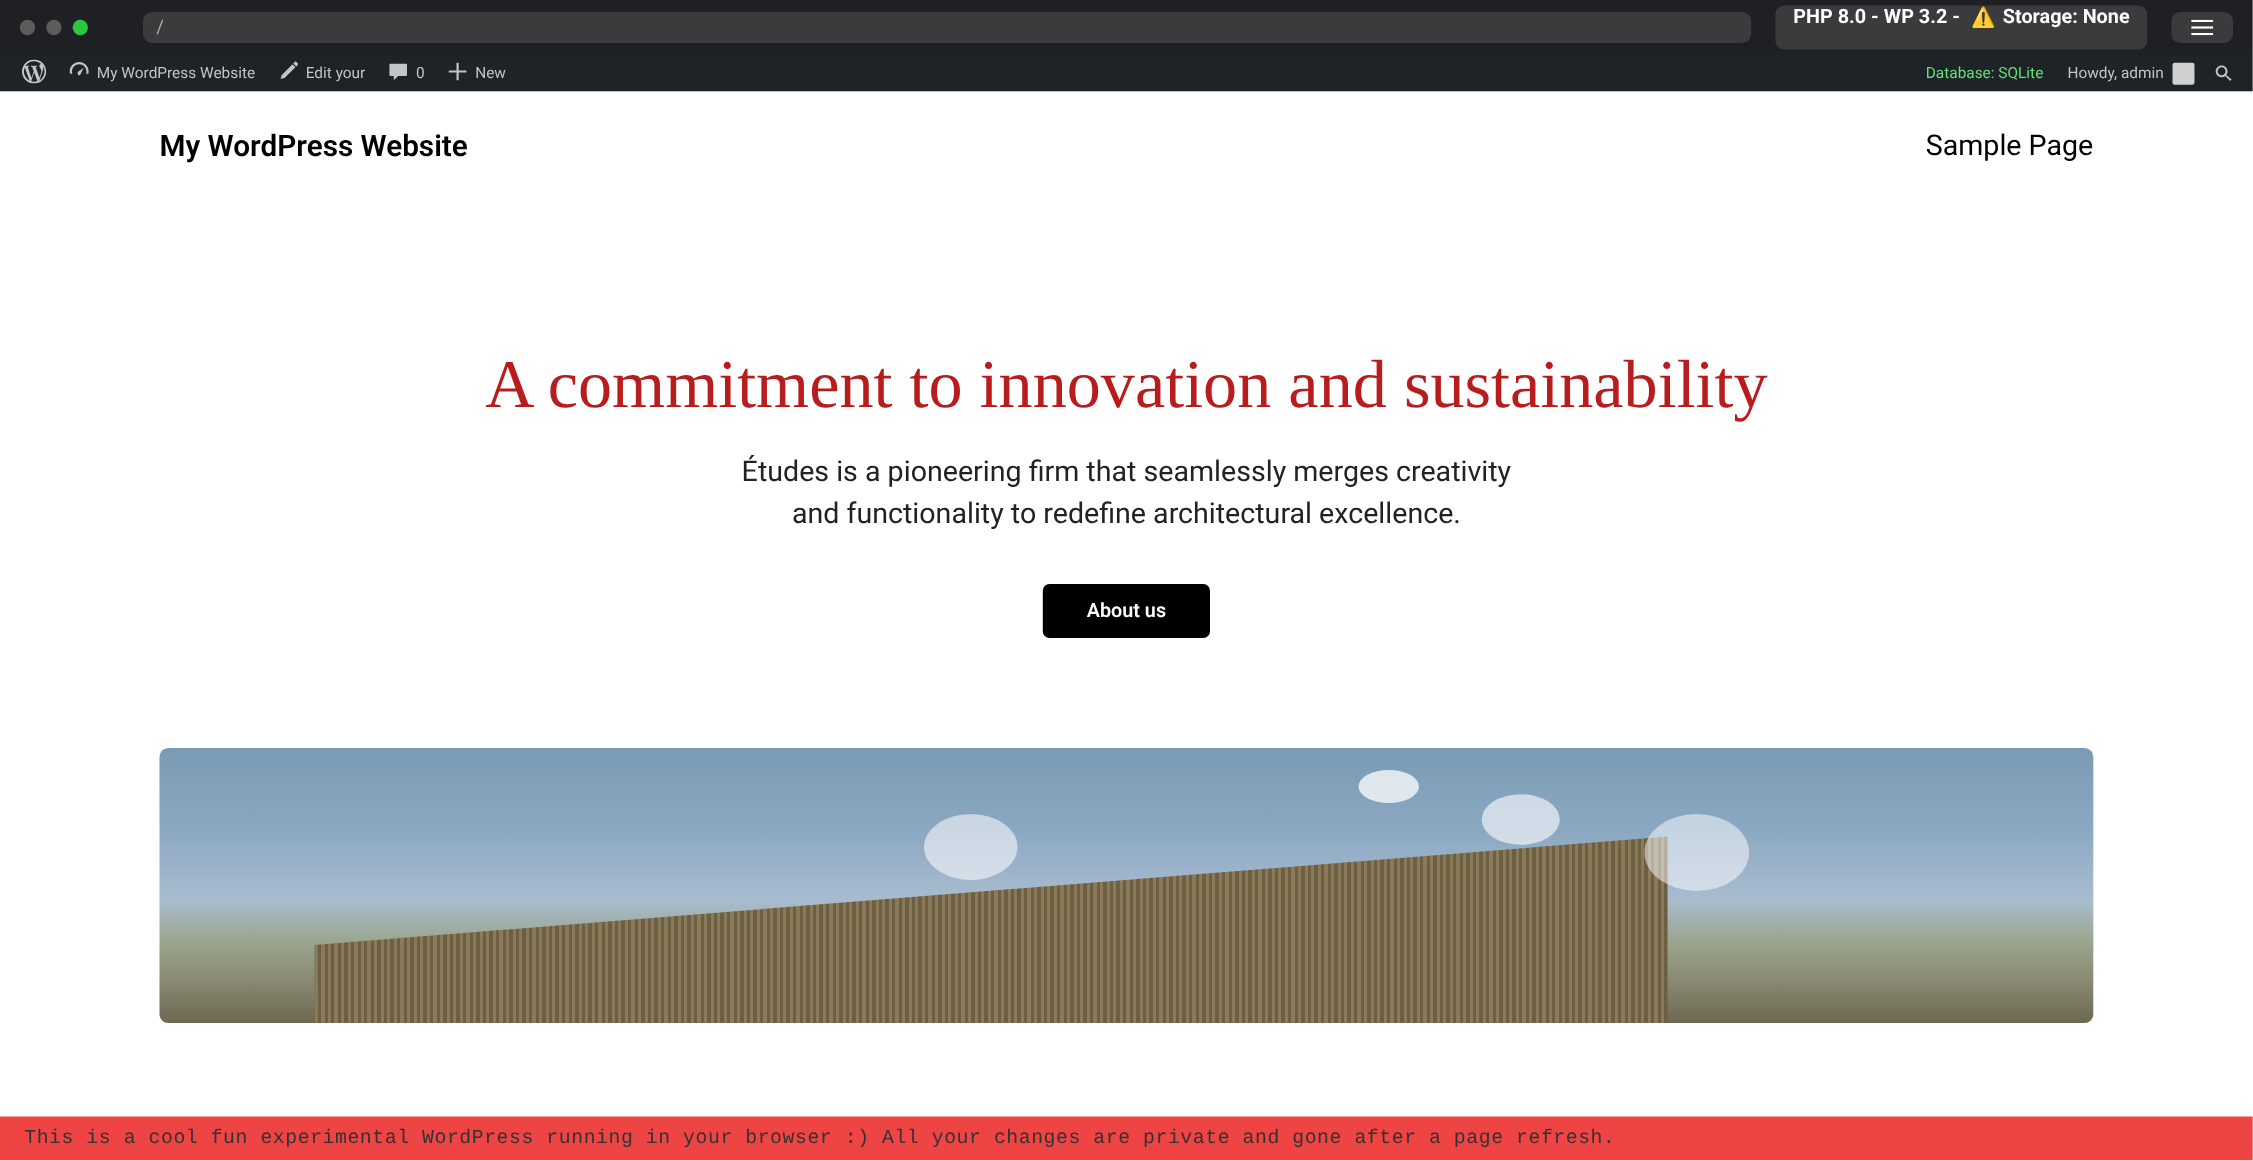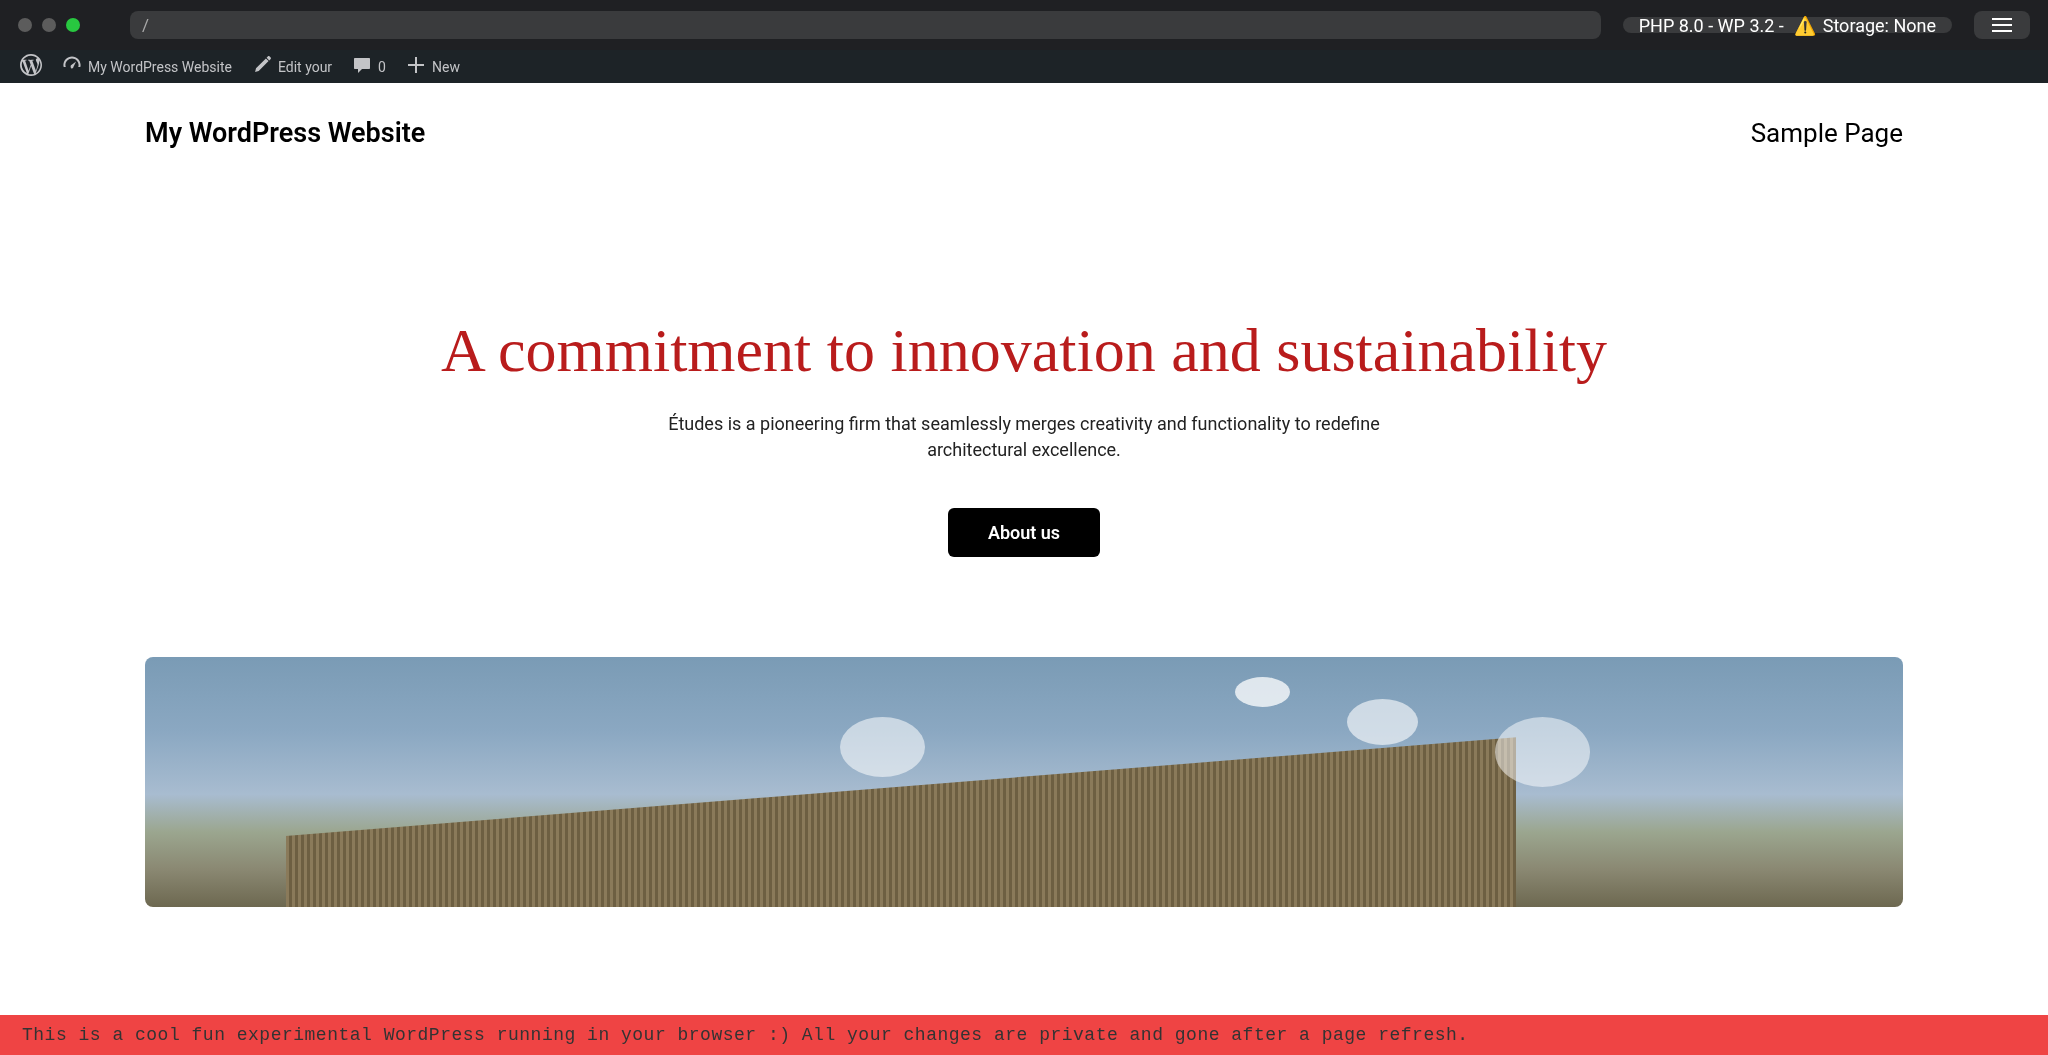--- a/index.html
+++ b/index.html
@@ -44,27 +44,27 @@
       display: flex;
       align-items: center;
       padding: 0 12px;
       color: #aaa;
       font-size: 17px;
       margin-right: 12px;
     }
     .env-badge {
       background: #3a3b3d;
       border-radius: 8px;
-      height: 16px;
-      display: flex;
-      align-items: center;
+      height: 40px;
+      display: flex;
+      align-items: flex-start;
       padding: 0 16px;
       color: #fff;
       font-size: 18px;
-      font-weight: 400;
+      font-weight: 700;
       margin-right: 12px;
     }
     .env-warn {
       margin: 0 6px;
     }
     .hamburger {
       background: #3a3b3d;
       border-radius: 8px;
       width: 56px;
       height: 28px;
@@ -152,21 +152,21 @@
     }
     .hero-title {
       font-family: Georgia, "Times New Roman", serif;
       font-size: 62px;
       font-weight: 400;
       line-height: 1.05;
       color: #b91c1c;
       margin-bottom: 28px;
     }
     .hero-subtitle {
-      font-size: 18px;
+      font-size: 26px;
       line-height: 1.45;
       color: #222;
       max-width: 740px;
       margin: 0 auto 45px;
     }
     .hero-button {
       display: inline-block;
       background: #000;
       color: #fff;
       font-size: 18px;
@@ -285,20 +285,32 @@
     </div>
     <div class="admin-item">
       <span class="plus-icon">
         <svg width="20" height="20" viewBox="0 0 20 20">
             <path d="M9 2h2v7h7v2h-7v7H9v-7H2V9h7V2z"></path>
           </svg>
       </span>
       <span>New</span>
     </div>
   </div>
+  <div class="admin-bar-right">
+    <div class="db-label">Database: SQLite</div>
+    <div class="howdy">
+      <span>Howdy, admin</span>
+      <div class="avatar"></div>
+    </div>
+    <div class="search-btn">
+      <svg width="18" height="18" viewBox="0 0 20 20">
+          <path d="M12.1 11.3c.8-1 1.3-2.3 1.3-3.7 0-3.3-2.7-6-6-6s-6 2.7-6 6 2.7 6 6 6c1.4 0 2.7-.5 3.7-1.3l5 5 1.4-1.4-5.4-4.6zM7.4 11.6c-2.2 0-4-1.8-4-4s1.8-4 4-4 4 1.8 4 4-1.8 4-4 4z"></path>
+        </svg>
+    </div>
+  </div>
 </div>
 
 <div class="site-header">
   <div class="site-title">My WordPress Website</div>
   <nav class="site-nav">
     <a href="#">Sample Page</a>
   </nav>
 </div>
 
 <div class="hero">

